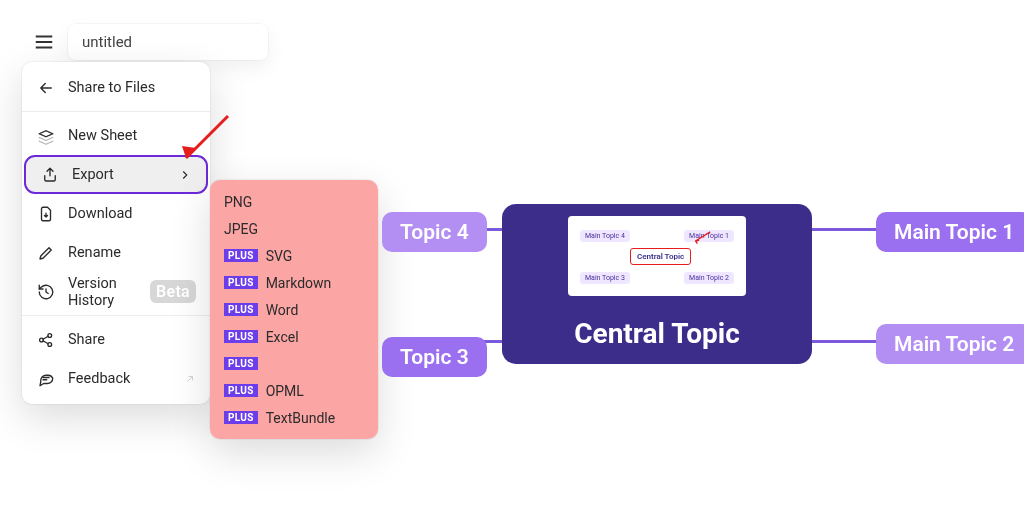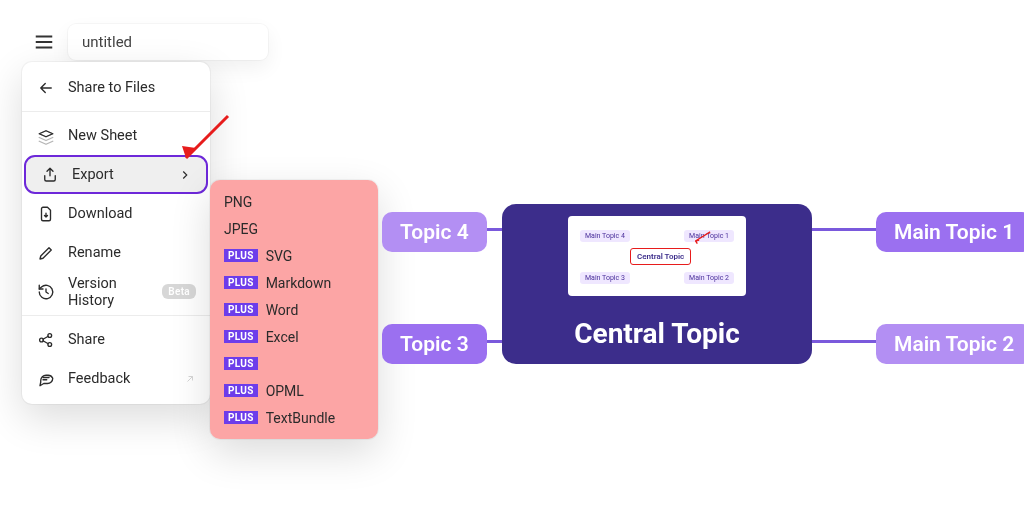--- a/index.html
+++ b/index.html
@@ -10,21 +10,21 @@
   .hamburger { position: absolute; left: 26px; top: 24px; width: 36px; height: 36px; border-radius: 8px; display:flex; align-items:center; justify-content:center; cursor:pointer; }
   .hamburger svg { width: 22px; height: 22px; stroke:#333; stroke-width:2; }
   .title-box { position:absolute; left:68px; top:24px; width:200px; height:36px; border-radius:8px; background:#fff; display:flex; align-items:center; padding:0 14px; font-size:15px; color:#444; box-shadow: 0 0 0 1px rgba(0,0,0,0.03), 0 8px 20px rgba(0,0,0,0.06); }
 
   
   .menu { position:absolute; left:22px; top:62px; width:188px; background:#fff; border-radius:10px; box-shadow: 0 0 0 1px rgba(0,0,0,0.04), 0 14px 40px rgba(0,0,0,0.14); padding:6px 0; }
   .menu-row { height:39px; display:flex; align-items:center; gap:12px; padding:0 14px; font-size:14.5px; color:#2b2b2b; cursor:pointer; position:relative; }
   .menu-row .ico { width:20px; height:20px; flex:0 0 20px; display:flex; align-items:center; justify-content:center; }
   .menu-row .ico svg { width:18px; height:18px; stroke:#2b2b2b; stroke-width:1.8; fill:none; stroke-linecap:round; stroke-linejoin:round; }
   .menu-sep { height:1px; background:#ececec; margin:4px 0; }
-  .menu-row .badge { margin-left:auto; background:#d7d7d7; color:#fff; font-size:10px; font-weight:600; padding:2px 6px 2px 6px; border-radius:6px; letter-spacing:.3px; }
+  .menu-row .badge { margin-left:auto; background:#d7d7d7; color:#fff; font-size:16px; font-weight:600; padding:2px 6px 2px 6px; border-radius:6px; letter-spacing:.3px; }
   .menu-row.export { background:#efefef; border:2px solid #6d28d9; border-radius:11px; margin:0 2px; }
   .menu-row .chev { margin-left:auto; width:14px; height:14px; }
   .menu-row .ext { margin-left:auto; width:12px; height:12px; opacity:.35; }
 
   
   .submenu { position:absolute; left:210px; top:180px; width:168px; background:#fca5a5; border-radius:10px; box-shadow: 0 0 0 1px rgba(0,0,0,0.04), 0 14px 40px rgba(0,0,0,0.14); padding:8px 0; }
   .submenu-row { height:27px; display:flex; align-items:center; gap:8px; padding:0 14px; font-size:14px; cursor:pointer; }
   .plus-badge { background:#6d3dea; color:#fff; font-size:10px; font-weight:700; padding:1px 4px; border-radius:0; letter-spacing:.3px; }
 
   
@@ -202,21 +202,21 @@
       <div class="cnode br">Main Topic 2</div>
       <div class="cnode mid">Central Topic</div>
       <div class="arrowmini"><svg viewBox="0 0 24 16">
             <path d="M22 2 L6 12"></path>
             <path d="M6 12 l4 -1 M6 12 l2 3"></path>
           </svg></div>
     </div>
   </div>
 
   <div class="branch light" style="left:382px; top:212px;"><span>Topic 4</span></div>
-  <div class="branch" style="left:382px; top:324px;"><span>Topic 3</span></div>
+  <div class="branch" style="left:382px; top:337px;"><span>Topic 3</span></div>
   <div class="branch" style="left:876px; top:212px;"><span>Main Topic 1</span></div>
   <div class="branch light" style="left:876px; top:324px;"><span>Main Topic 2</span></div>
 
   <div class="guide-arrow">
     <svg viewBox="0 0 60 60">
       <line x1="56" y1="4" x2="14" y2="46" stroke="#e71c1c" stroke-width="3"></line>
       <polygon points="14,46 24,36 10,34" fill="#e71c1c" stroke="none"></polygon>
     </svg>
   </div>
 

